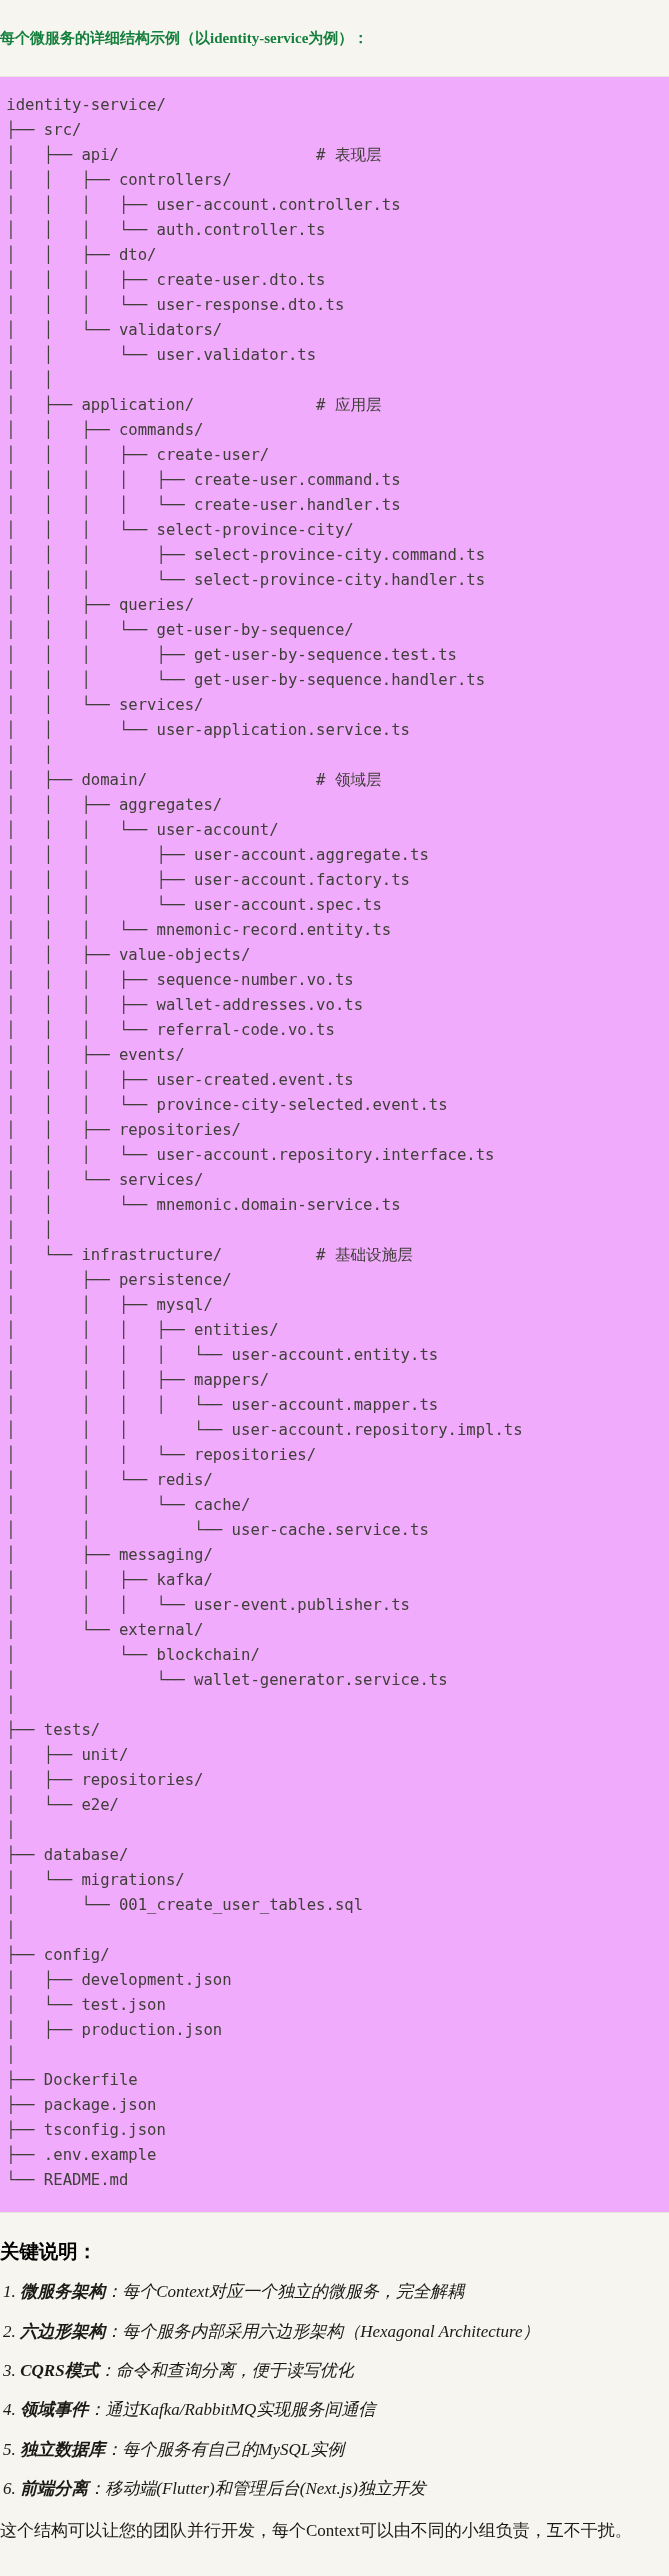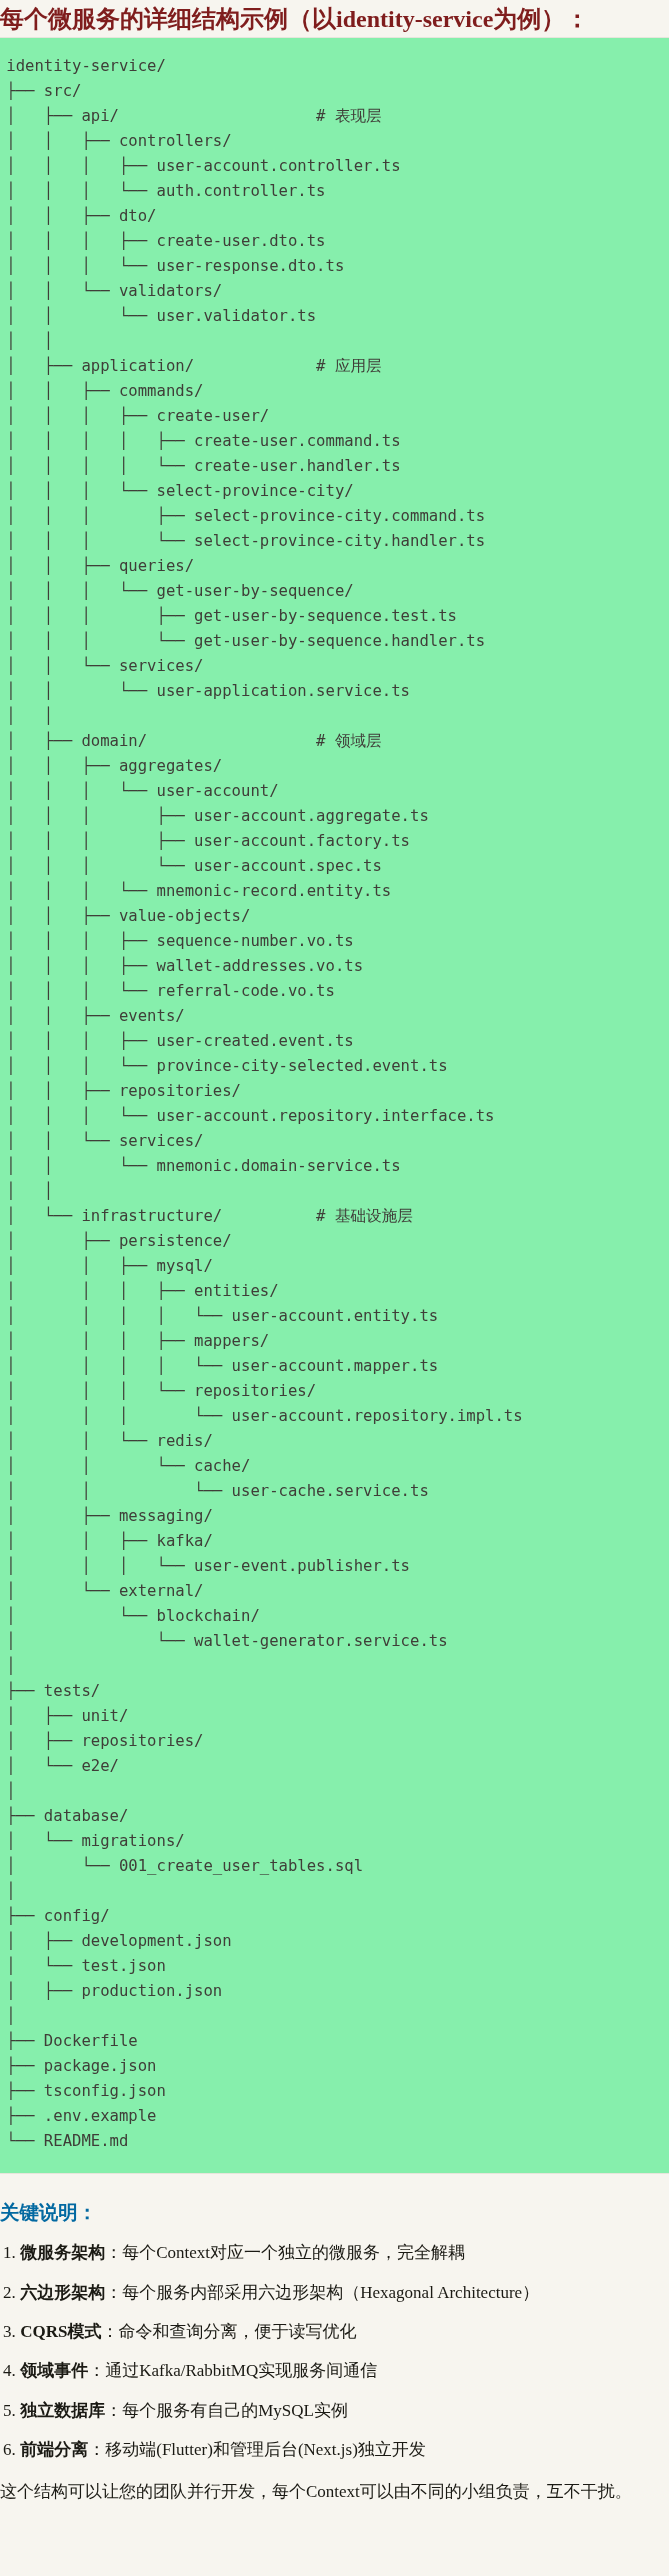--- a/index.html
+++ b/index.html
@@ -12,55 +12,56 @@
   body {
     min-height: 2576px;
     color: #17160f;
     font-family: "Liberation Serif", "DejaVu Serif", serif;
   }
   .page {
     width: 669px;
     padding: 0;
   }
   .page-title {
-    margin: 5px 0 0 0;
-    padding: 0;
-    font-size: 24px;
+    margin: 24px 0 0 0;
+    padding: 0;
+    font-size: 15px;
     line-height: 29px;
     font-weight: 700;
-    color: #7f1d1d;
+    color: #15803d;
   }
   .code-block {
-    margin-top: 3px;
-    background: #86efac;
+    margin-top: 23px;
+    background: #f0abfc;
     border-top: 0.6px solid #e7e5dc;
     border-bottom: 0.6px solid #e7e5dc;
     padding: 16.3px 7.5px 19px 6.3px;
     overflow: hidden;
   }
   .code-block .line {
     font-family: "DejaVu Sans Mono", "Liberation Mono", monospace;
     font-size: 15.6px;
     line-height: 25px;
     white-space: pre;
     color: #3f3e38;
     min-height: 25px;
   }
   .notes-heading {
     margin: 26px 0 0 0;
     padding: 0;
     font-size: 19.4px;
     line-height: 25px;
     font-weight: 700;
-    color: #0369a1;
+    color: #000000;
   }
   .notes-list {
     list-style: none;
     margin: 15px 0 8px 0;
     padding: 0 0 0 3.1px;
+    font-style: italic;
   }
   .notes-list li {
     font-size: 17px;
     line-height: 25px;
     margin: 0 0 14.4px 0;
     color: #1b1a14;
   }
   .note-number {
     display: inline-block;
     margin-right: 4.4px;
@@ -185,23 +186,23 @@
       <div class="line">│       │   ├── mysql/</div>
 
       <div class="line">│       │   │   ├── entities/</div>
 
       <div class="line">│       │   │   │   └── user-account.entity.ts</div>
 
       <div class="line">│       │   │   ├── mappers/</div>
 
       <div class="line">│       │   │   │   └── user-account.mapper.ts</div>
 
+      <div class="line">│       │   │       └── user-account.repository.impl.ts</div>
+
       <div class="line">│       │   │   └── repositories/</div>
-
-      <div class="line">│       │   │       └── user-account.repository.impl.ts</div>
 
       <div class="line">│       │   └── redis/</div>
 
       <div class="line">│       │       └── cache/</div>
 
       <div class="line">│       │           └── user-cache.service.ts</div>
 
       <div class="line">│       ├── messaging/</div>
 
       <div class="line">│       │   ├── kafka/</div>

